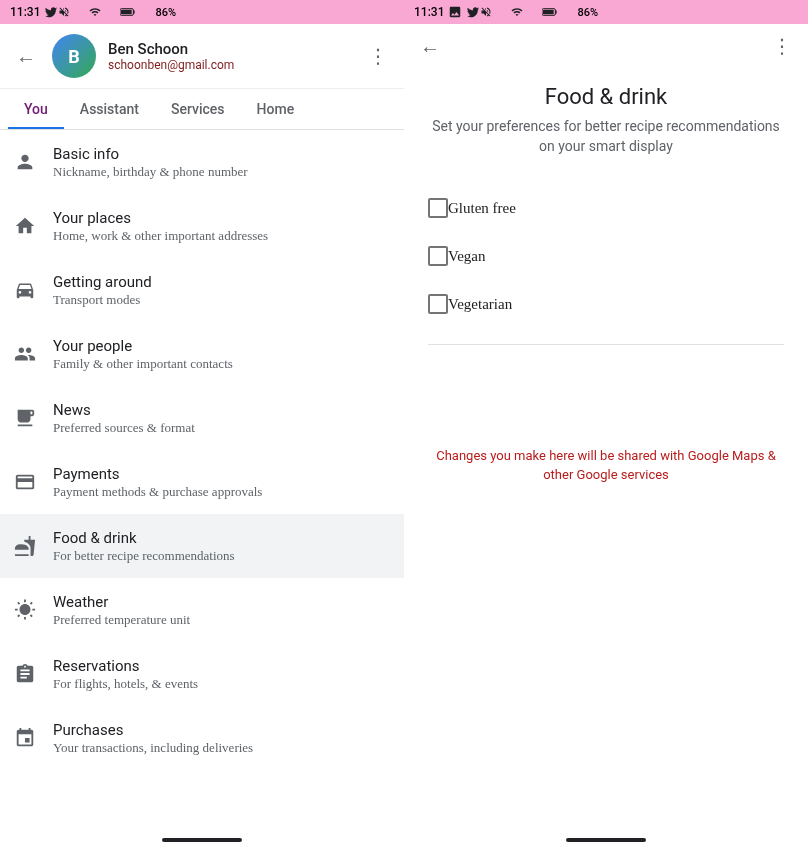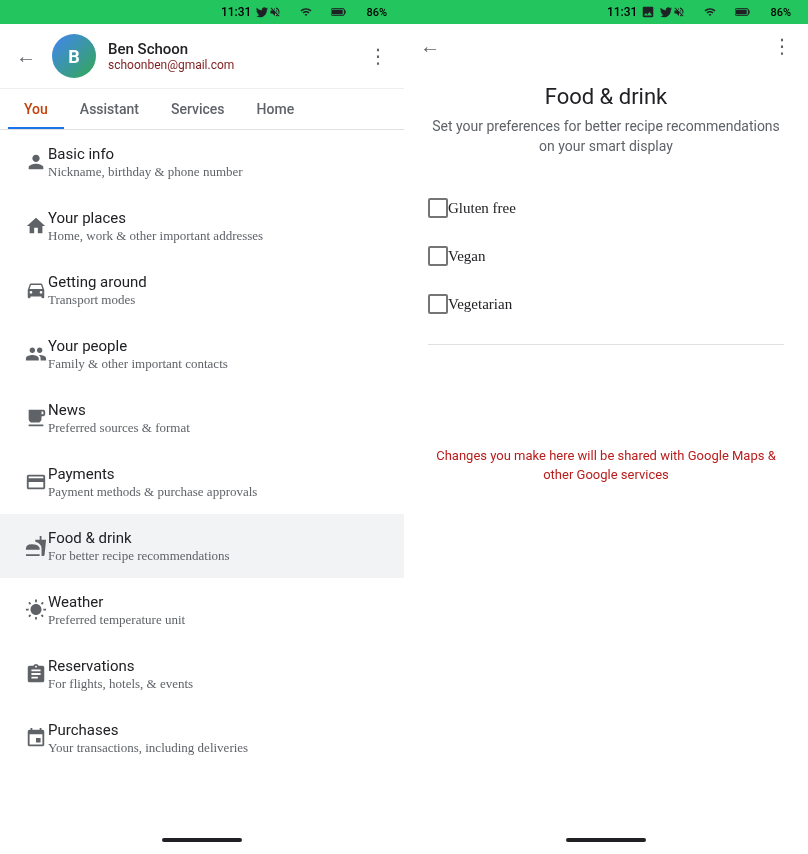--- a/index.html
+++ b/index.html
@@ -8,26 +8,26 @@
       background: #f0f0f0;
       display: flex;
       width: 808px;
       height: 854px;
       overflow: hidden;
     }
 
     
     .status-bar {
       display: flex;
-      justify-content: flex-end;
-      align-items: center;
-      padding: 4px 17px;
+      justify-content: flex-start;
+      align-items: center;
+      padding: 4px 10px;
       font-size: 12px;
       font-weight: 500;
-      background: #22c55e;
+      background: #f9a8d4;
       height: 24px;
     }
     .status-bar-left { display: flex; align-items: center; gap: 4px; }
     .status-bar-right { display: flex; align-items: center; gap: 19px; font-size: 11px; }
 
     
     .panel {
       width: 404px;
       height: 854px;
       background: #fff;
@@ -72,38 +72,39 @@
     .tab {
       padding: 12px 16px;
       font-size: 14px;
       font-weight: 500;
       color: #5f6368;
       cursor: pointer;
       position: relative;
       white-space: nowrap;
     }
     .tab.active {
-      color: #c2410c;
+      color: #701a75;
     }
     .tab.active::after {
       content: '';
       position: absolute;
       bottom: 0;
       left: 0;
       right: 0;
       height: 2px;
       background: #1a73e8;
     }
 
     
     .menu-list { flex: 1; overflow-y: auto; }
     .menu-item {
       display: flex;
       align-items: center;
-      padding: 14px 24px;
+      padding: 14px 13px;
+      gap: 16px;
       cursor: pointer;
       min-height: 64px;
     }
     .menu-item.active { background: #f1f3f4; }
     .menu-icon {
       width: 24px;
       height: 24px;
       display: flex;
       align-items: center;
       justify-content: center;

